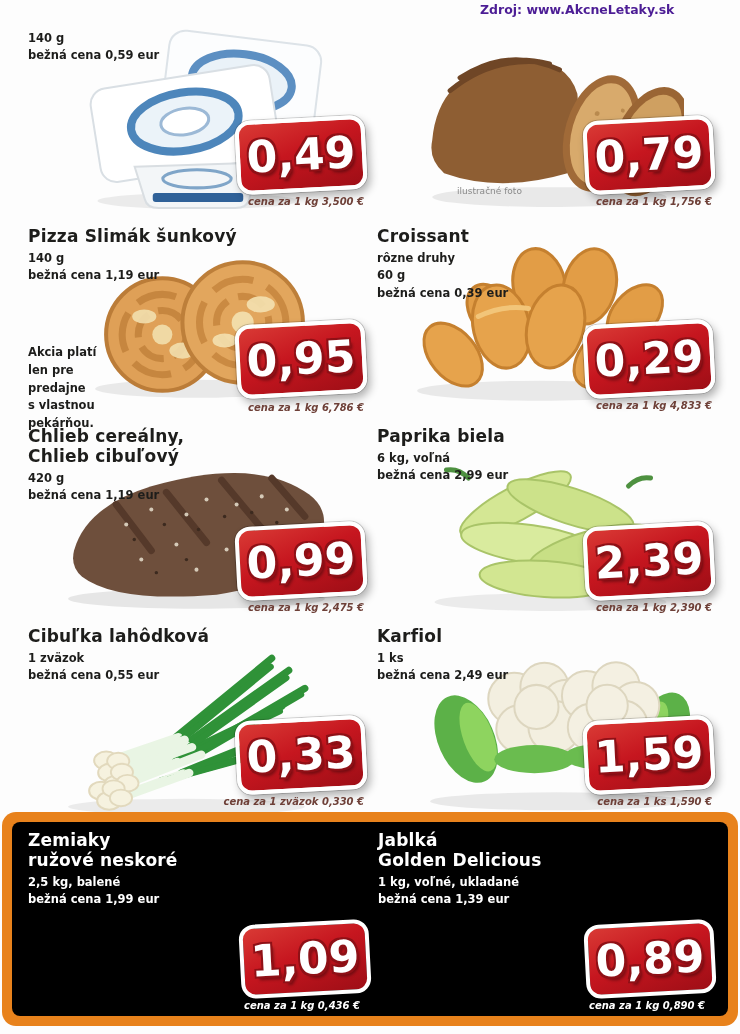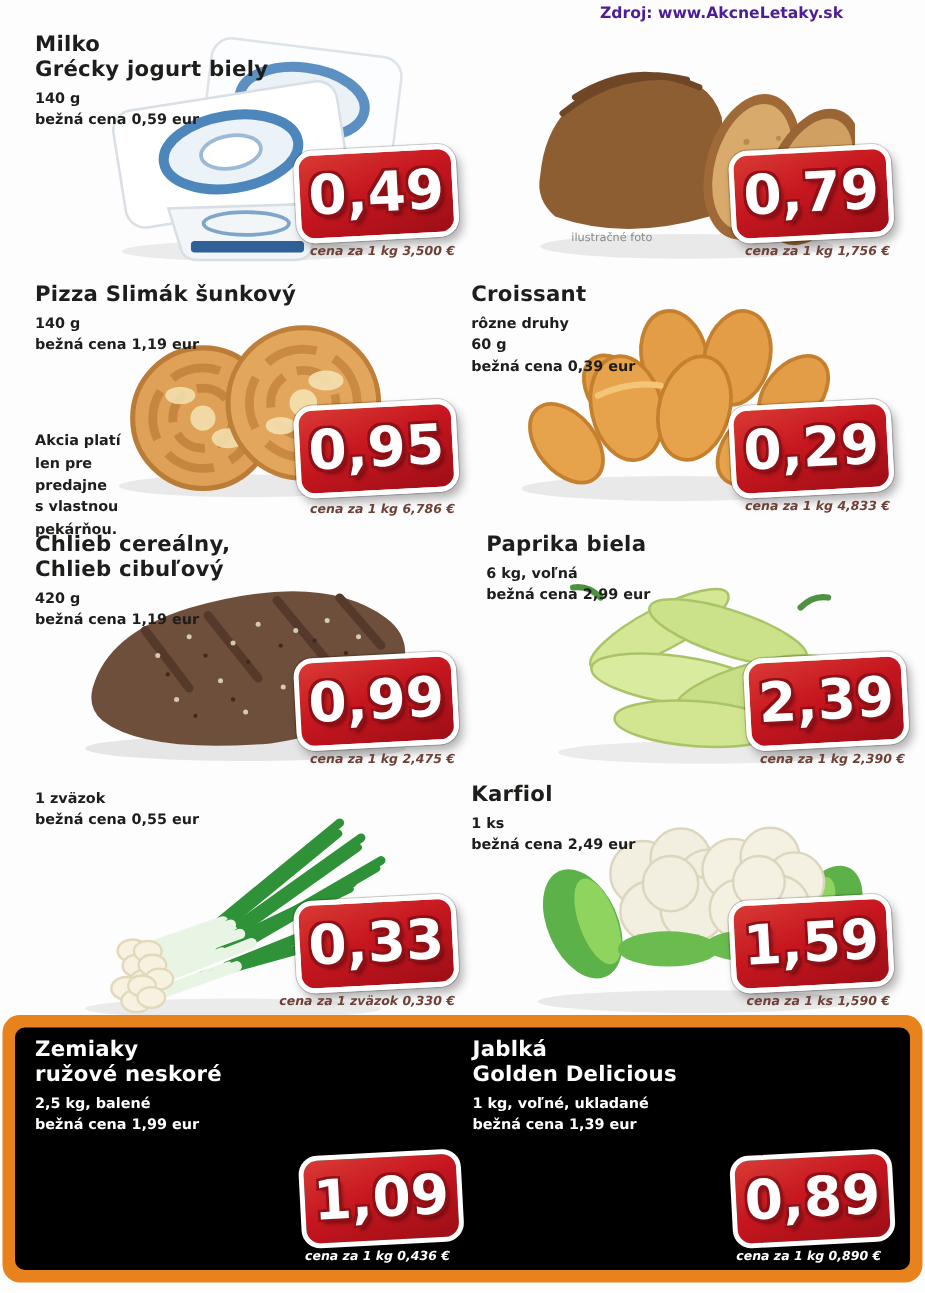--- a/index.html
+++ b/index.html
@@ -42,22 +42,20 @@
 </style>
 </head>
 <body>
 
 <div class="page">
 
   <div class="source">Zdroj: www.AkcneLetaky.sk</div>
 
   <div class="cell" style="left:20px;top:22px;width:348px;height:196px;">
     <div class="head">
-      <div class="title">Milko
-Grécky jogurt biely</div>
       <div class="details">140 g
 bežná cena 0,59 eur</div>
     </div>
     <div class="photo" style="left:52px;top:4px;width:252px;height:186px;">
       <svg viewBox="0 0 250 185" width="100%" height="100%">
         <ellipse cx="125" cy="174" rx="100" ry="8" fill="rgba(0,0,0,0.07)"></ellipse>
         <g transform="rotate(7 170 60)">
           <rect x="92" y="12" width="152" height="92" rx="16" fill="#fcfdfe" stroke="#dde3e8" stroke-width="2"></rect>
           <ellipse cx="168" cy="56" rx="50" ry="28" fill="#eaf2f8" stroke="#5c8fc2" stroke-width="8"></ellipse>
           <ellipse cx="168" cy="56" rx="22" ry="12" fill="#fdfefe" stroke="#9cb9d6" stroke-width="3"></ellipse>
@@ -219,21 +217,21 @@
             <circle cx="100" cy="118" r="1.7"></circle>
         </g>
       </svg>
     </div>
     <div class="badge" style="left:216px;top:104px;">
       <span class="price">0,99</span>
     </div>
     <div class="unit" style="top:182px;">cena za 1 kg 2,475 €</div>
   </div>
 
-  <div class="cell" style="left:372px;top:420px;width:344px;height:200px;margin-left:12px;">
+  <div class="cell" style="left:372px;top:420px;width:344px;height:200px;">
     <div class="head" style="left:5px;top:6px;">
       <div class="title">Paprika biela</div>
       <div class="details">6 kg, voľná
 bežná cena 2,99 eur</div>
     </div>
     <div class="photo" style="left:48px;top:24px;width:266px;height:170px;">
       <svg viewBox="0 0 265 170" width="100%" height="100%">
         <ellipse cx="130" cy="158" rx="116" ry="9" fill="rgba(0,0,0,0.07)"></ellipse>
         <g stroke="#a9c468" stroke-width="2">
           <ellipse cx="95" cy="60" rx="62" ry="17" fill="#d4e794" transform="rotate(-28 95 60)"></ellipse>
@@ -250,20 +248,21 @@
       </svg>
     </div>
     <div class="badge" style="left:212px;top:104px;">
       <span class="price">2,39</span>
     </div>
     <div class="unit" style="top:182px;">cena za 1 kg 2,390 €</div>
   </div>
 
   <div class="cell" style="left:20px;top:622px;width:348px;height:196px;">
     <div class="head">
+      <div class="title">Cibuľka lahôdková</div>
       <div class="details">1 zväzok
 bežná cena 0,55 eur</div>
     </div>
     <div class="photo" style="left:36px;top:18px;width:286px;height:176px;">
       <svg viewBox="0 0 285 175" width="100%" height="100%">
         <ellipse cx="130" cy="166" rx="118" ry="8" fill="rgba(0,0,0,0.07)"></ellipse>
         <g id="bundle" stroke-linecap="round">
           <g stroke="#2f9238" stroke-width="7" fill="none">
             <path d="M120 96 L215 18"></path>
               <path d="M128 104 L232 30"></path>

